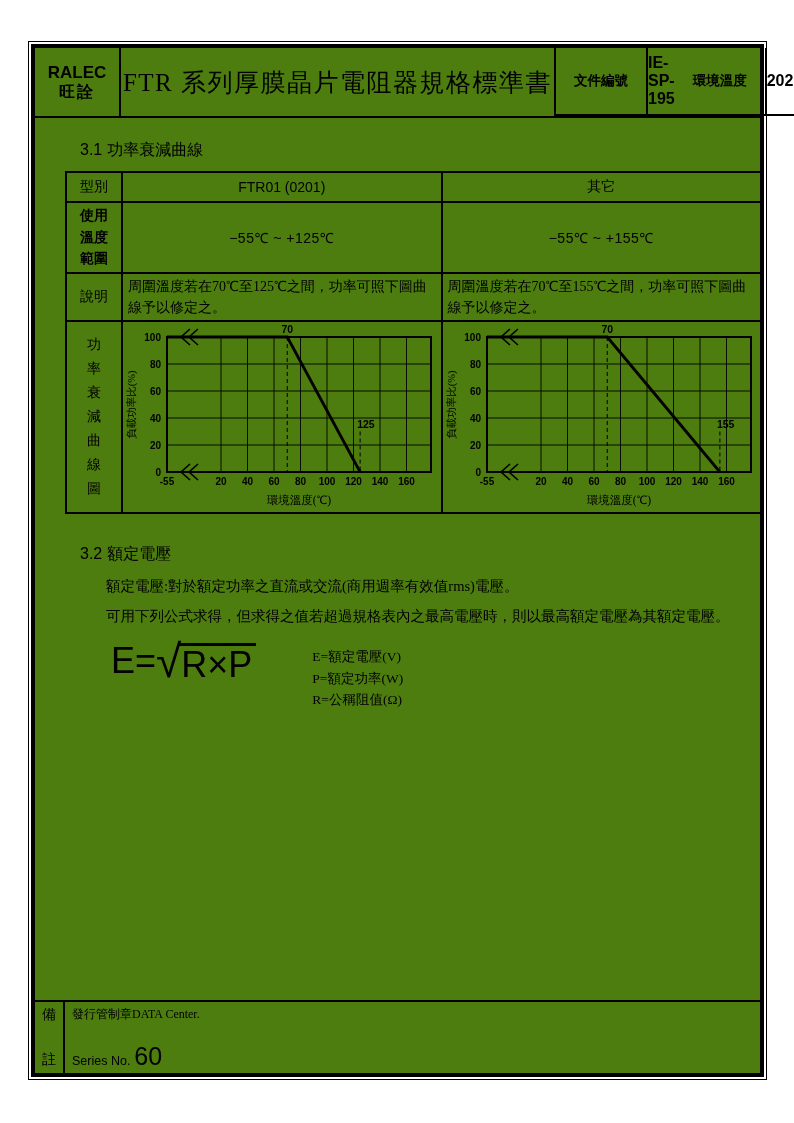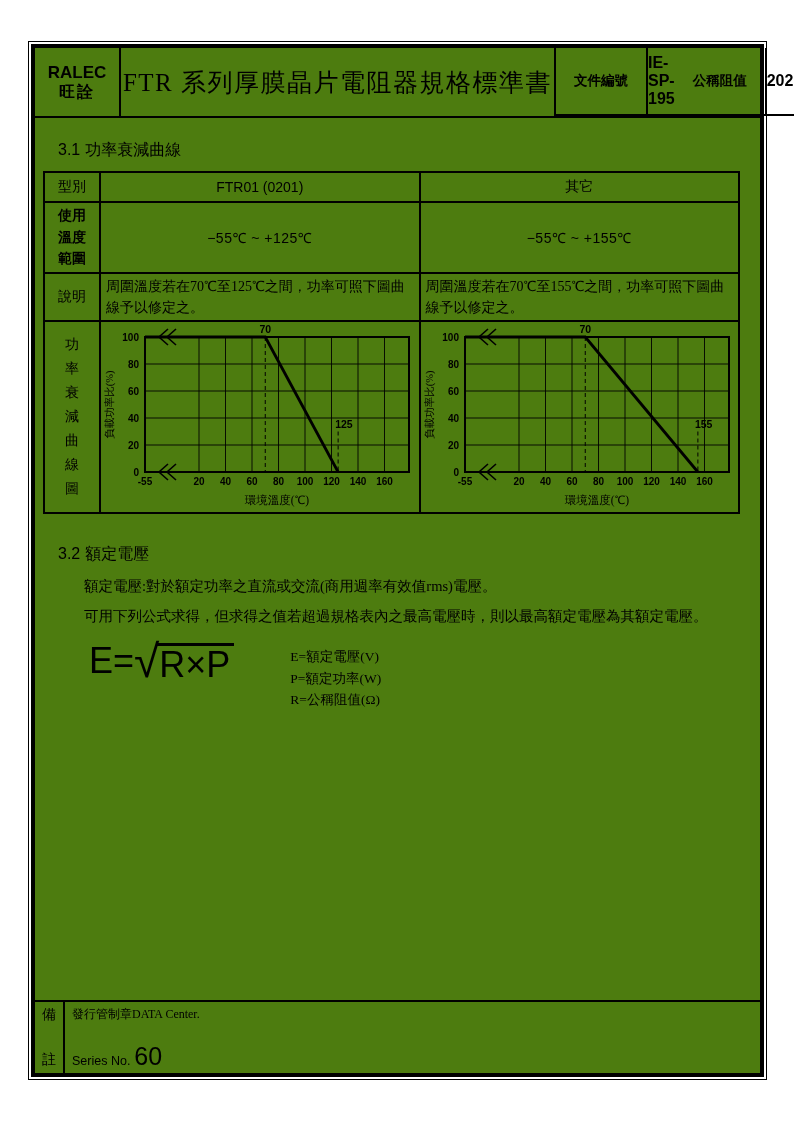--- a/index.html
+++ b/index.html
@@ -30,21 +30,21 @@
   .hdr-row:last-child { border-bottom: none; }
   .hdr-flabel {
     width: 92px; border-right: 2px solid #000; display: flex; align-items: center;
     justify-content: center; font-weight: bold; font-size: 13.5px;
   }
   .hdr-fvalue {
     flex: 1; display: flex; align-items: center; justify-content: center;
     font-family: "Liberation Sans", sans-serif; font-weight: bold; font-size: 16px;
   }
   
-  .content { flex: 1; padding: 18px 6px 0 8px; position: relative; }
+  .content { flex: 1; padding: 18px 6px 0 30px; position: relative; }
   .sec-head { margin: 4px 0 10px 15px; font-size: 16px; white-space: nowrap; }
   .sec-num { font-family: "Liberation Sans", sans-serif; margin-right: 5px; }
   
   table.spec { border-collapse: collapse; width: 697px; table-layout: fixed; }
   table.spec td { border: 2px solid #000; padding: 2px 4px; text-align: center; vertical-align: middle; font-size: 14px; }
   .col-label { width: 56px; }
   .row-type td { height: 30px; }
   .row-temp td { height: 64px; }
   .row-desc td { height: 44px; }
   .row-chart td { height: 184px; }
@@ -89,21 +89,21 @@
         <div class="logo-top">RALEC</div>
         <div class="logo-bottom">旺詮</div>
       </div>
       <div class="hdr-title">FTR 系列厚膜晶片電阻器規格標準書</div>
       <div class="hdr-fields">
         <div class="hdr-row">
           <div class="hdr-flabel">文件編號</div>
           <div class="hdr-fvalue">IE-SP-195</div>
         </div>
         <div class="hdr-row">
-          <div class="hdr-flabel">公稱阻值</div>
+          <div class="hdr-flabel">環境溫度</div>
           <div class="hdr-fvalue">2020/12/25</div>
         </div>
         <div class="hdr-row">
           <div class="hdr-flabel">頁次</div>
           <div class="hdr-fvalue">3</div>
         </div>
       </div>
     </div>
 
     <div class="content">

